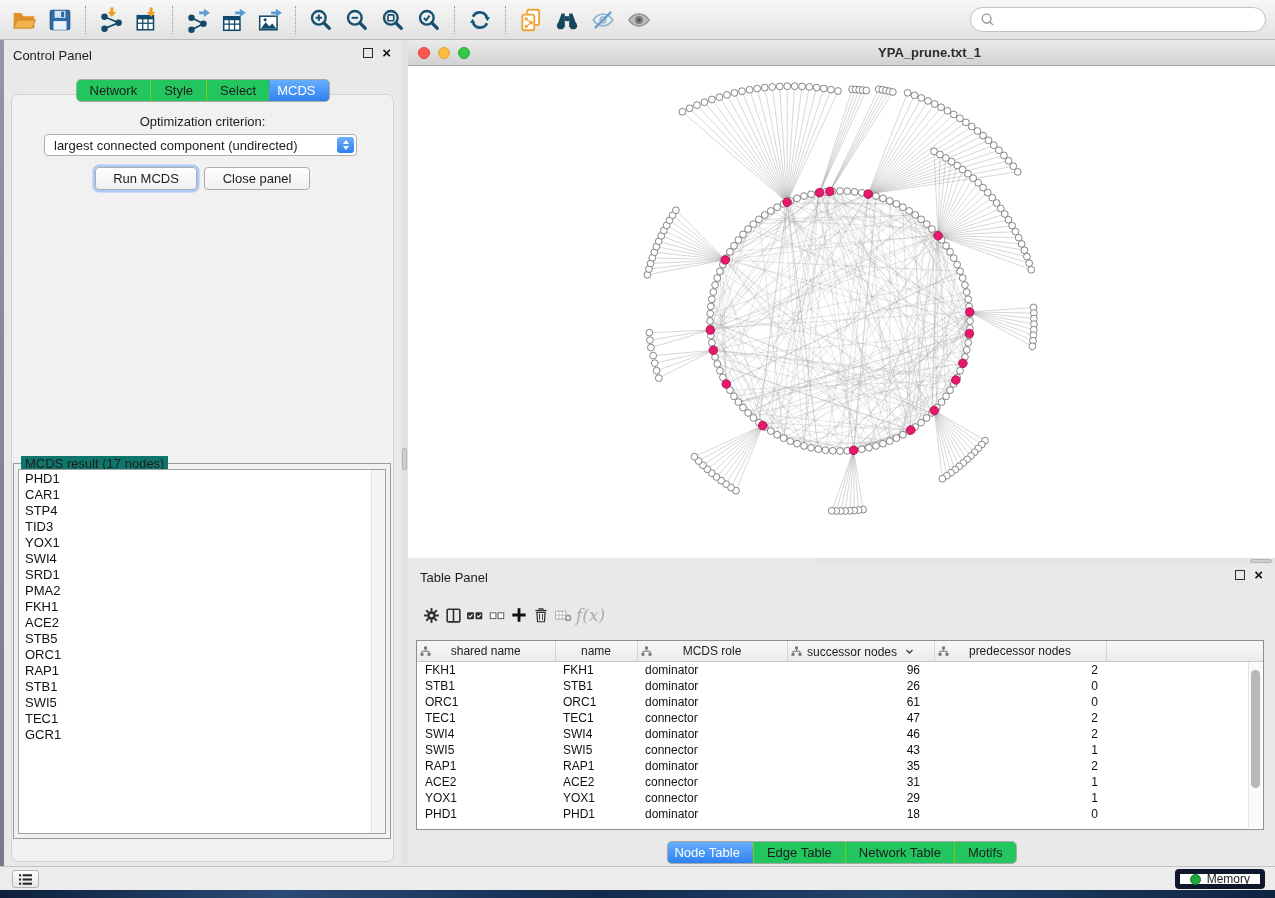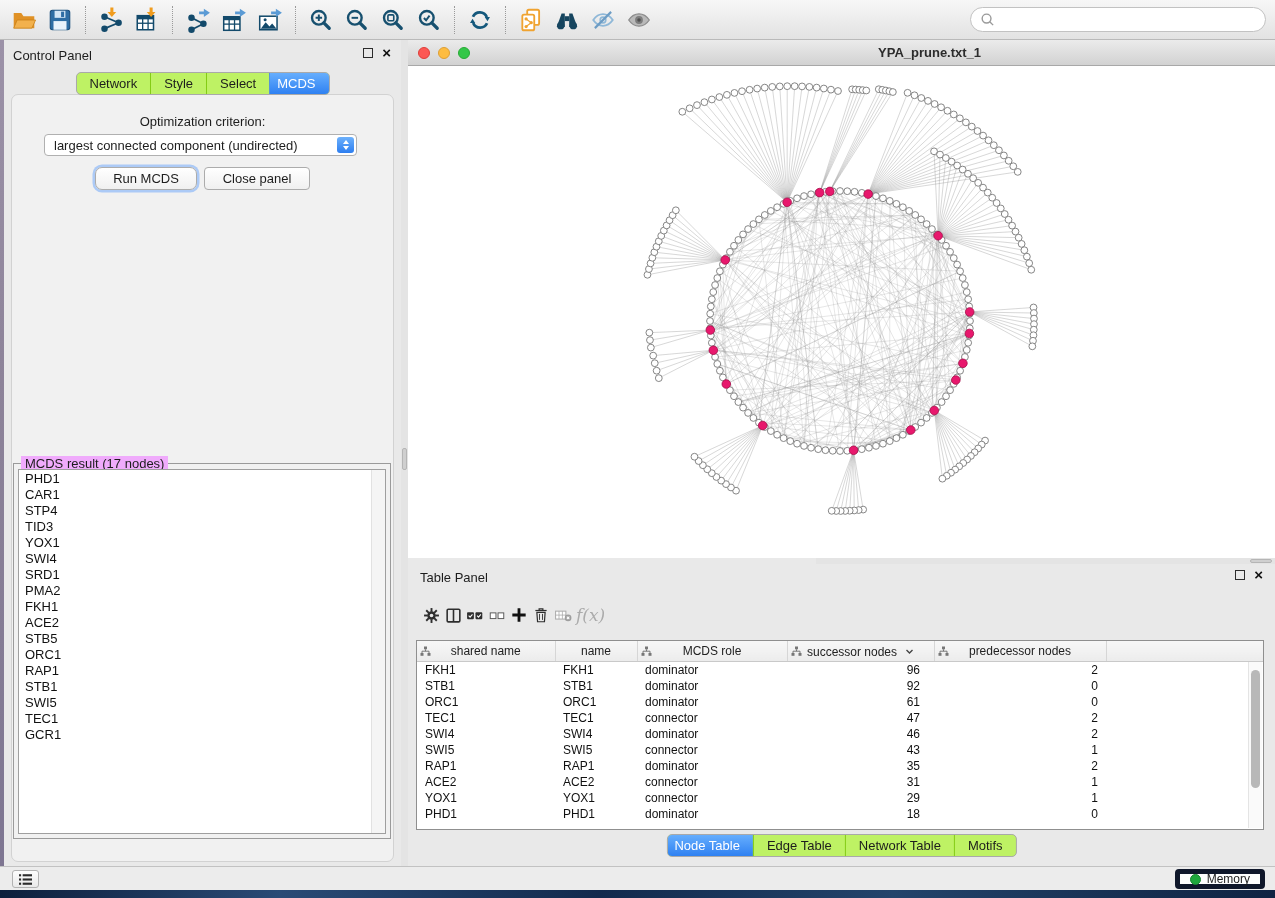--- a/index.html
+++ b/index.html
@@ -22,41 +22,41 @@
               background:linear-gradient(#9c92a8,#8d8399 40%,#7d7591);}
   #desktop-bottom{position:absolute;left:0;top:890px;width:1275px;height:8px;
               background:linear-gradient(90deg,#0d1f3c,#2a4b76 22%,#122a4d 47%,#23446b 70%,#0f2342);}
 
   
   #control-panel{position:absolute;left:4px;top:40px;width:397px;height:826px;background:#e9e9e9;}
   .panel-title{position:absolute;left:9px;top:8px;font-size:13px;color:#1d1d1d;text-align:right;}
   .panel-icons{position:absolute;right:10px;top:8px;display:flex;align-items:center;gap:9px;}
   .float-ico{width:8px;height:8px;border:1.4px solid #2c2c2c;display:inline-block;}
   .close-ico{font-size:15px;font-weight:bold;color:#111;line-height:10px;}
-  .seg{display:inline-flex;border:1px solid #a9a9a9;border-radius:5px;overflow:hidden;background:#bef264;}
+  .seg{display:inline-flex;border:1px solid #a9a9a9;border-radius:5px;overflow:hidden;background:#22c55e;margin-top:7px;}
   .seg .tab{padding:3px 13px;font-size:13px;color:#1d1d1d;border-left:1px solid #84cc16;white-space:nowrap;}
   .seg .tab:first-child{border-left:none;}
   .seg .tab.active{background:linear-gradient(#66aefd,#2f81f2);color:#fff;border-left-color:#5a93d6;padding-left:7px;}
   #cp-tabs{position:absolute;top:32px;left:50%;transform:translateX(-50%);z-index:2;}
   #cp-inner{position:absolute;left:7px;top:54px;width:381px;height:766px;background:#f1f1f1;
             border:1px solid #d2d2d2;border-radius:7px;}
   #opt-label{position:absolute;left:0;top:74px;width:100%;text-align:center;font-size:13px;color:#1d1d1d;}
   #criterion-dd{position:absolute;left:40px;top:94px;width:313px;height:22px;background:#fff;
             border:1px solid #b0b0b0;border-radius:4px;font-size:13px;color:#1d1d1d;line-height:22px;
             padding-left:9px;box-sizing:border-box;}
   #dd-stepper{position:absolute;right:2px;top:2px;bottom:2px;width:17px;border-radius:3px;
             background:linear-gradient(#6db1fc,#2d7ef0);display:flex;flex-direction:column;align-items:center;justify-content:center;gap:2px;}
   .tri-up{width:0;height:0;border-left:3.5px solid transparent;border-right:3.5px solid transparent;border-bottom:4px solid #fff;}
   .tri-dn{width:0;height:0;border-left:3.5px solid transparent;border-right:3.5px solid transparent;border-top:4px solid #fff;}
   .btn{position:absolute;height:23px;background:linear-gradient(#ffffff,#f0f0f0);border:1px solid #acacac;
        border-radius:4px;font-size:13px;color:#1d1d1d;display:flex;align-items:center;justify-content:center;box-sizing:border-box;}
-  #run-btn{left:91px;top:127px;width:102px;box-shadow:0 0 0 2.5px rgba(115,170,250,.55);border-radius:7px;}
+  #run-btn{left:91px;top:127px;width:102px;box-shadow:0 0 0 2.5px rgba(115,170,250,.55);}
   #closep-btn{left:200px;top:127px;width:106px;}
   #result-box{position:absolute;left:9px;top:423px;width:376px;height:374px;border:1px solid #9a9a9a;}
-  #result-legend{position:absolute;top:-8px;left:7px;background:#f0abfc;padding:0 4px;font-size:13px;color:#1d1d1d;}
+  #result-legend{position:absolute;top:-8px;left:7px;background:#0f766e;padding:0 4px;font-size:13px;color:#1d1d1d;}
   #result-list{position:absolute;left:4px;top:5px;right:4px;bottom:4px;background:#fff;border:1px solid #9f9f9f;overflow:hidden;}
   #result-items{position:absolute;left:0;top:1px;right:13px;bottom:0;}
   .list-item{font-size:13px;color:#111;line-height:16px;padding-left:6px;white-space:nowrap;}
   #result-scroll{position:absolute;right:0;top:0;bottom:0;width:13px;background:#f5f5f5;border-left:1px solid #e2e2e2;}
 
   
   #v-splitter{position:absolute;left:401px;top:40px;width:7px;height:826px;background:#e4e4e4;}
   #v-splitter .grip{position:absolute;left:1px;top:408px;width:5px;height:22px;background:#cfcfcf;border:1px solid #b5b5b5;border-radius:2px;box-sizing:border-box;}
   #h-splitter{position:absolute;left:408px;top:518px;width:867px;height:6px;background:#e4e4e4;}
   #h-splitter .grip{position:absolute;left:50%;top:1px;width:22px;height:4px;background:#cfcfcf;border:1px solid #b5b5b5;border-radius:2px;box-sizing:border-box;}
@@ -1143,21 +1143,21 @@
                 <td>FKH1</td>
                 <td>dominator</td>
                 <td class="num">96</td>
                 <td class="num2">2</td>
                 <td></td>
               </tr>
               <tr>
                 <td>STB1</td>
                 <td>STB1</td>
                 <td>dominator</td>
-                <td class="num">92</td>
+                <td class="num">26</td>
                 <td class="num2">0</td>
                 <td></td>
               </tr>
               <tr>
                 <td>ORC1</td>
                 <td>ORC1</td>
                 <td>dominator</td>
                 <td class="num">61</td>
                 <td class="num2">0</td>
                 <td></td>

